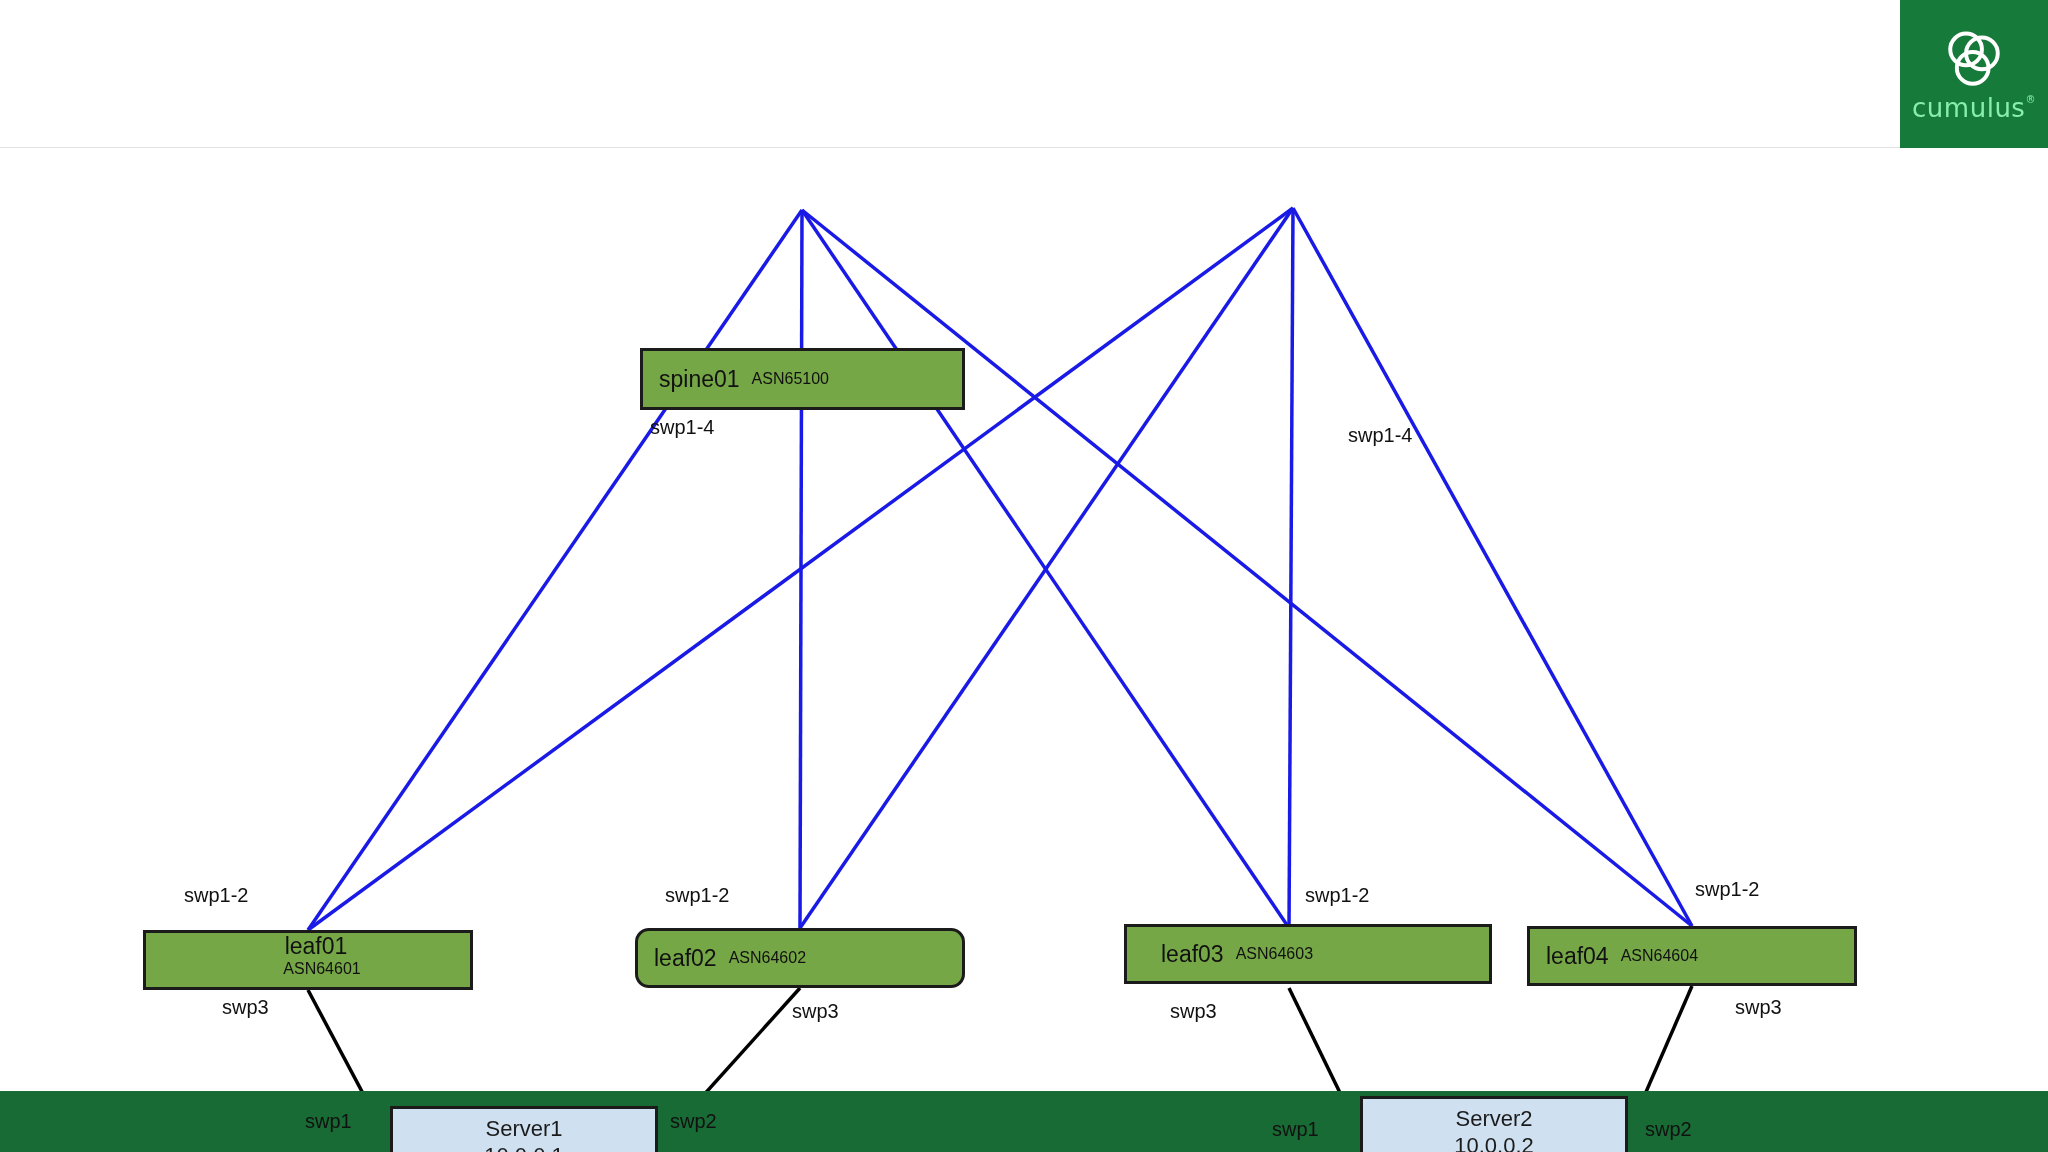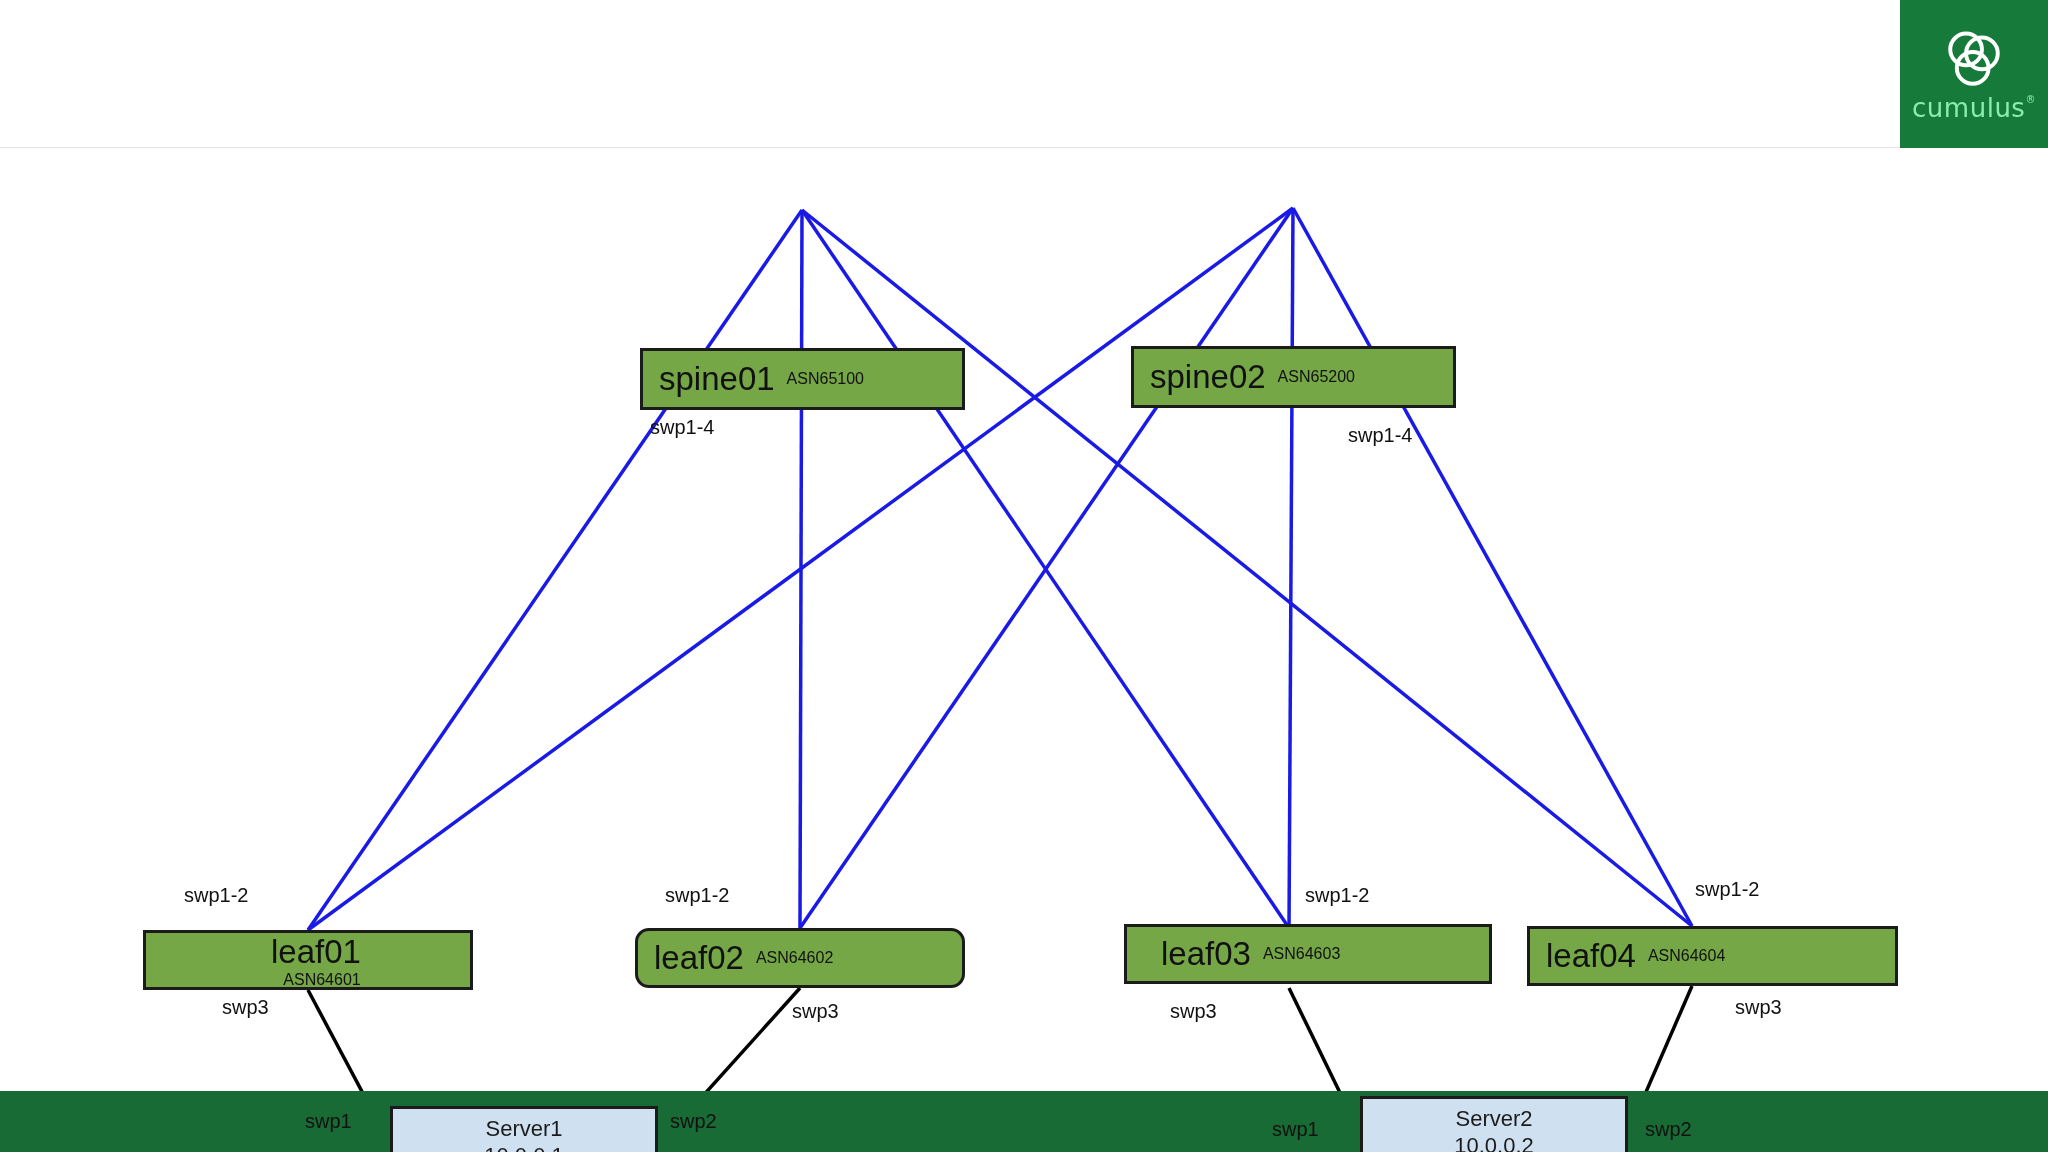--- a/index.html
+++ b/index.html
@@ -78,21 +78,21 @@
     align-items: center;
     z-index: 3;
   }
   .node.switch {
     background: #76a746;
     border: 3px solid #1b1b1b;
     padding-left: 16px;
     justify-content: flex-start;
   }
   .node.switch .node-name {
-    font-size: 33px;
+    font-size: 23px;
     color: #111111;
     font-family: "Liberation Sans", sans-serif;
   }
   .node.switch .node-asn {
     font-size: 16px;
     color: #111111;
     margin-left: 12px;
     font-family: "Liberation Sans", sans-serif;
   }
   .node.server {
@@ -152,38 +152,34 @@
       <line x1="800" y1="840" x2="656" y2="1000"></line>
       <line x1="1289" y1="840" x2="1362" y2="990"></line>
       <line x1="1692" y1="838" x2="1626" y2="990"></line>
     </g>
   </svg>
 
   <div class="node switch" style="left:640px; top:200px; width:325px; height:62px;">
     <span class="node-name">spine01</span>
     <span class="node-asn">ASN65100</span>
   </div>
-  <div class="node switch" style="left:1131px; top:198px; width:325px; height:62px;">
-    <span class="node-name">spine02</span>
-    <span class="node-asn">ASN65200</span>
-  </div>
 
   <div class="node switch" style="left:143px; top:782px; width:330px; height:60px;flex-direction:column;">
     <span class="node-name">leaf01</span>
     <span class="node-asn">ASN64601</span>
   </div>
   <div class="node switch" style="left:635px; top:780px; width:330px; height:60px;border-radius:14px;">
     <span class="node-name">leaf02</span>
     <span class="node-asn">ASN64602</span>
   </div>
   <div class="node switch" style="left:1124px; top:776px; width:368px; height:60px;padding-left:34px;">
     <span class="node-name">leaf03</span>
     <span class="node-asn">ASN64603</span>
   </div>
-  <div class="node switch" style="left:1527px; top:778px; width:371px; height:60px;">
+  <div class="node switch" style="left:1527px; top:778px; width:330px; height:60px;">
     <span class="node-name">leaf04</span>
     <span class="node-asn">ASN64604</span>
   </div>
 
   <div class="node server" style="left:390px; top:958px; width:268px; height:72px;">
     <span class="srv-name">Server1</span>
     <span class="srv-ip">10.0.0.1</span>
   </div>
   <div class="node server" style="left:1360px; top:948px; width:268px; height:72px;">
     <span class="srv-name">Server2</span>

